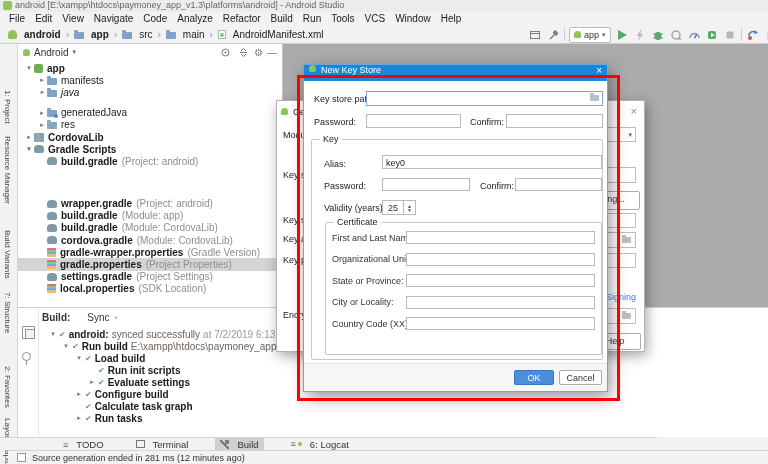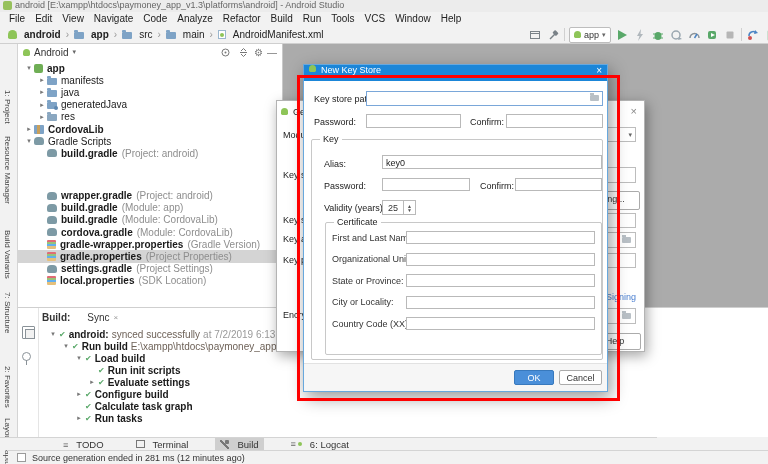--- a/index.html
+++ b/index.html
@@ -300,45 +300,45 @@
     <span class="ticon ic-app-module" data-slot="icon"></span>
     <span class="tlabel" data-slot="label">app</span>
 
   </div>
         <div class="prow" style="padding-left: 19px;">
     <span class="twist" data-slot="expand">▸</span>
     <span class="ticon ic-folder" data-slot="icon"></span>
     <span class="tlabel" data-slot="label">manifests</span>
 
   </div>
-        <div class="prow" style="padding-left: 19px;">
+        <div class="prow" style="padding-left: 19px; font-style: italic;">
     <span class="twist" data-slot="expand">▸</span>
     <span class="ticon ic-folder" data-slot="icon"></span>
     <span class="tlabel" data-slot="label">java</span>
 
   </div>
-        <div class="prow" style="padding-left: 19px;">
+        <div class="prow" style="padding-left: 19px; margin-top: 8px;">
     <span class="twist" data-slot="expand">▸</span>
     <span class="ticon ic-folder-gen" data-slot="icon"></span>
     <span class="tlabel" data-slot="label">generatedJava</span>
 
   </div>
         <div class="prow" style="padding-left: 19px;">
     <span class="twist" data-slot="expand">▸</span>
     <span class="ticon ic-folder-res" data-slot="icon"></span>
     <span class="tlabel" data-slot="label">res</span>
 
   </div>
         <div class="prow strong" style="padding-left: 6px;">
     <span class="twist" data-slot="expand">▸</span>
     <span class="ticon ic-library" data-slot="icon"></span>
     <span class="tlabel" data-slot="label">CordovaLib</span>
 
   </div>
-        <div class="prow" style="padding-left: 6px;">
+        <div class="prow" style="padding-left: 6px; font-weight: bold;">
     <span class="twist" data-slot="expand">▾</span>
     <span class="ticon ic-gradle" data-slot="icon"></span>
     <span class="tlabel" data-slot="label">Gradle Scripts</span>
 
   </div>
         <div class="prow strong" style="padding-left: 19px;">
     <span class="twist" data-slot="expand"></span>
     <span class="ticon ic-gradle" data-slot="icon"></span>
     <span class="tlabel" data-slot="label">build.gradle</span>
     <span class="tdetail" data-slot="detail">(Project: android)</span>

